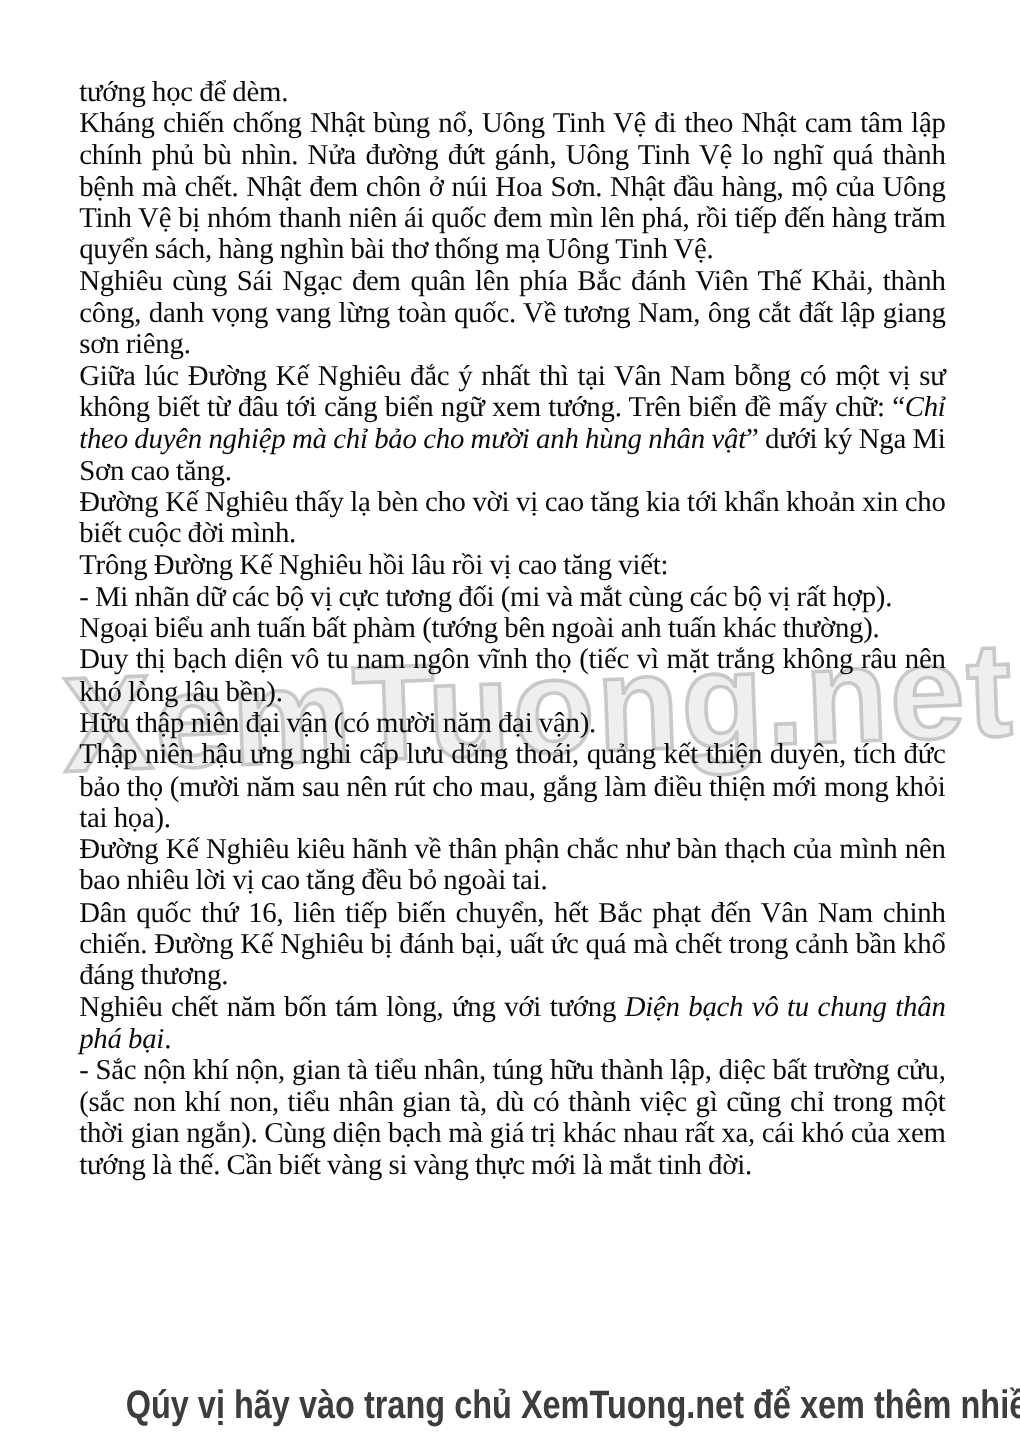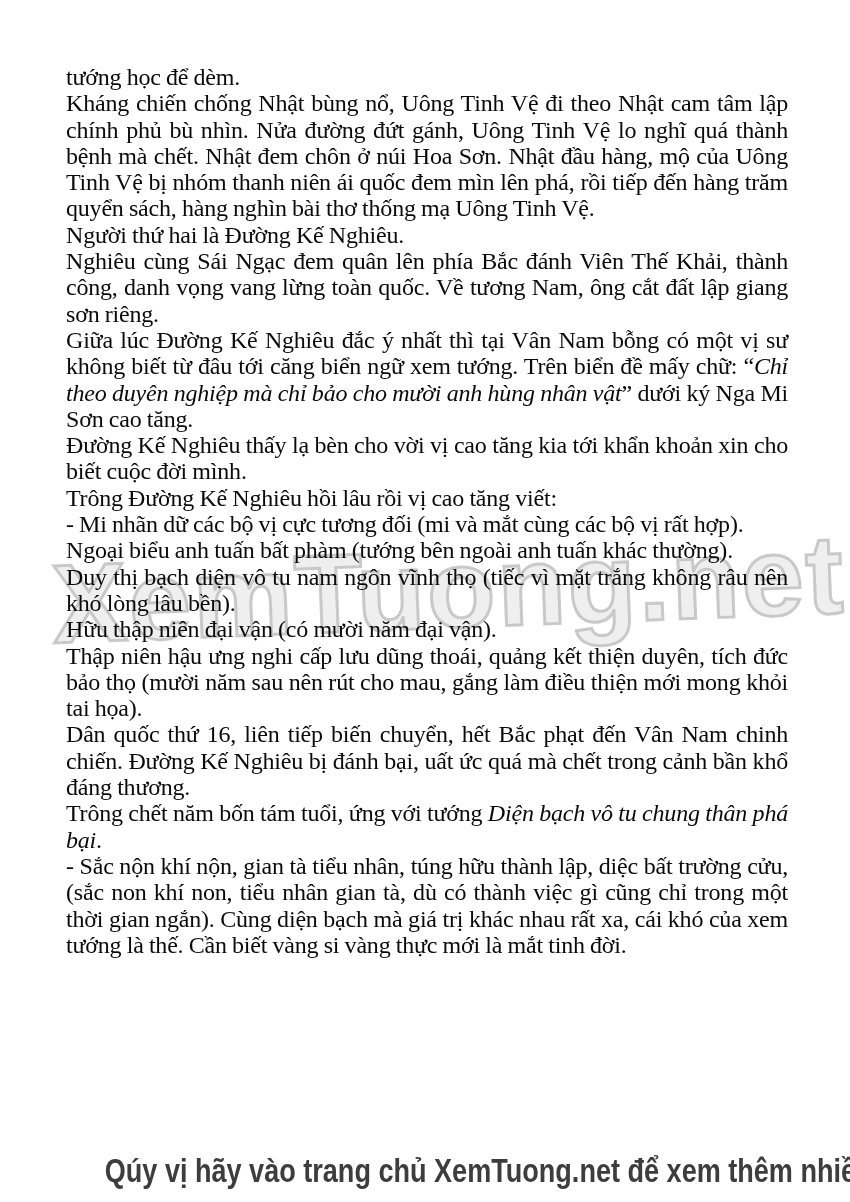--- a/index.html
+++ b/index.html
@@ -77,32 +77,32 @@
 </head>
 <body>
 
 <div class="page">
 
   <div class="watermark">XemTuong.net</div>
 
   <div class="text-block">
       <p class="para"><span>tướng học để dèm.</span></p>
       <p class="para"><span>Kháng chiến chống Nhật bùng nổ, Uông Tinh Vệ đi theo Nhật cam tâm lập chính phủ bù nhìn. Nửa đường đứt gánh, Uông Tinh Vệ lo nghĩ quá thành bệnh mà chết. Nhật đem chôn ở núi Hoa Sơn. Nhật đầu hàng, mộ của Uông Tinh Vệ bị nhóm thanh niên ái quốc đem mìn lên phá, rồi tiếp đến hàng trăm quyển sách, hàng nghìn bài thơ thống mạ Uông Tinh Vệ.</span></p>
-      <p class="para"><span>Người thứ hai là Đường Kế Nghiêu.</span></p>
       <p class="para"><span>Nghiêu cùng Sái Ngạc đem quân lên phía Bắc đánh Viên Thế Khải, thành công, danh vọng vang lừng toàn quốc. Về tương Nam, ông cắt đất lập giang sơn riêng.</span></p>
       <p class="para"><span>Giữa lúc Đường Kế Nghiêu đắc ý nhất thì tại Vân Nam bỗng có một vị sư không biết từ đâu tới căng biển ngữ xem tướng. Trên biển đề mấy chữ: “</span><span class="italic">Chỉ theo duyên nghiệp mà chỉ bảo cho mười anh hùng nhân vật</span><span>” dưới ký Nga Mi Sơn cao tăng.</span></p>
       <p class="para"><span>Đường Kế Nghiêu thấy lạ bèn cho vời vị cao tăng kia tới khẩn khoản xin cho biết cuộc đời mình.</span></p>
       <p class="para"><span>Trông Đường Kế Nghiêu hồi lâu rồi vị cao tăng viết:</span></p>
       <p class="para"><span>- Mi nhãn dữ các bộ vị cực tương đối (mi và mắt cùng các bộ vị rất hợp).</span></p>
       <p class="para"><span>Ngoại biểu anh tuấn bất phàm (tướng bên ngoài anh tuấn khác thường).</span></p>
       <p class="para"><span>Duy thị bạch diện vô tu nam ngôn vĩnh thọ (tiếc vì mặt trắng không râu nên khó lòng lâu bền).</span></p>
       <p class="para"><span>Hữu thập niên đại vận (có mười năm đại vận).</span></p>
       <p class="para"><span>Thập niên hậu ưng nghi cấp lưu dũng thoái, quảng kết thiện duyên, tích đức bảo thọ (mười năm sau nên rút cho mau, gắng làm điều thiện mới mong khỏi tai họa).</span></p>
+      <p class="para"><span>Đường Kế Nghiêu kiêu hãnh về thân phận chắc như bàn thạch của mình nên bao nhiêu lời vị cao tăng đều bỏ ngoài tai.</span></p>
       <p class="para"><span>Dân quốc thứ 16, liên tiếp biến chuyển, hết Bắc phạt đến Vân Nam chinh chiến. Đường Kế Nghiêu bị đánh bại, uất ức quá mà chết trong cảnh bần khổ đáng thương.</span></p>
-      <p class="para"><span>Trông chết năm bốn tám tuổi, ứng với tướng </span><span class="italic">Diện bạch vô tu chung thân phá bại</span><span>.</span></p>
+      <p class="para"><span>Nghiêu chết năm bốn tám lòng, ứng với tướng </span><span class="italic">Diện bạch vô tu chung thân phá bại</span><span>.</span></p>
       <p class="para"><span>- Sắc nộn khí nộn, gian tà tiểu nhân, túng hữu thành lập, diệc bất trường cửu, (sắc non khí non, tiểu nhân gian tà, dù có thành việc gì cũng chỉ trong một thời gian ngắn). Cùng diện bạch mà giá trị khác nhau rất xa, cái khó của xem tướng là thế. Cần biết vàng si vàng thực mới là mắt tinh đời.</span></p>
     </div>
 
   <div class="footer">
     <span class="footer-inner">Qúy vị hãy vào trang chủ XemTuong.net để xem thêm nhiều mục hay khác</span>
   </div>
 
 </div>
 
 </body></html>

